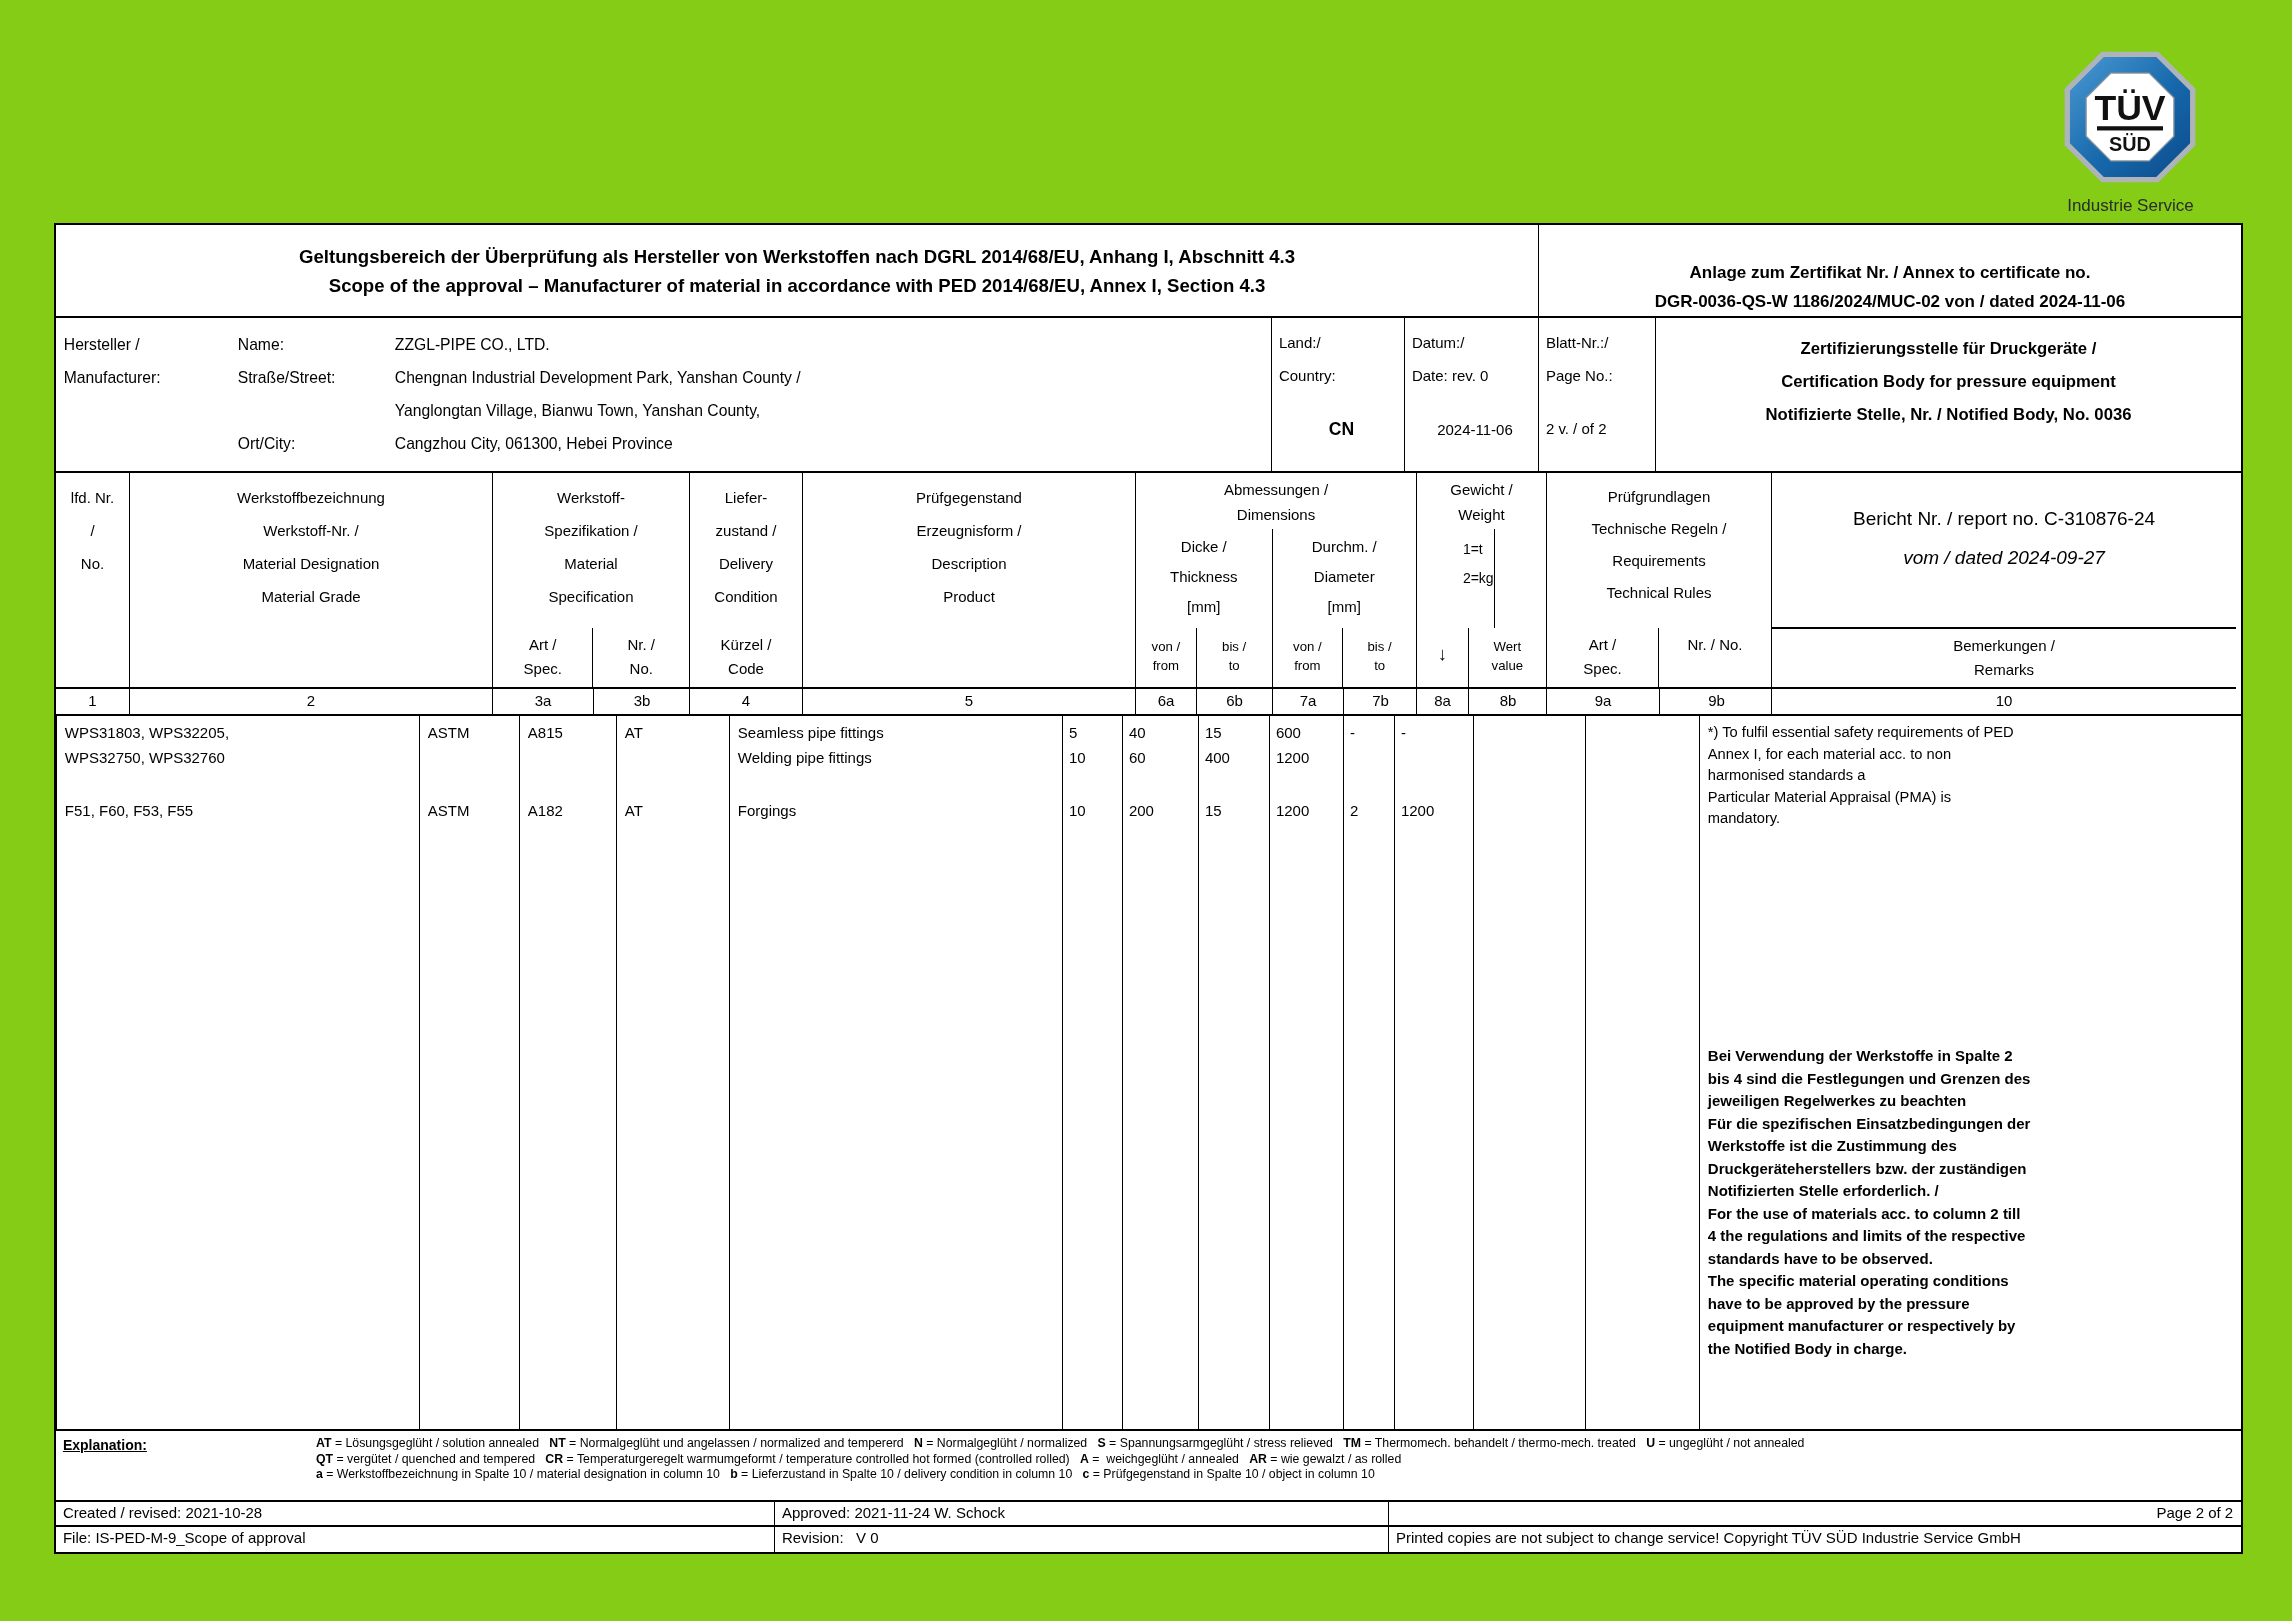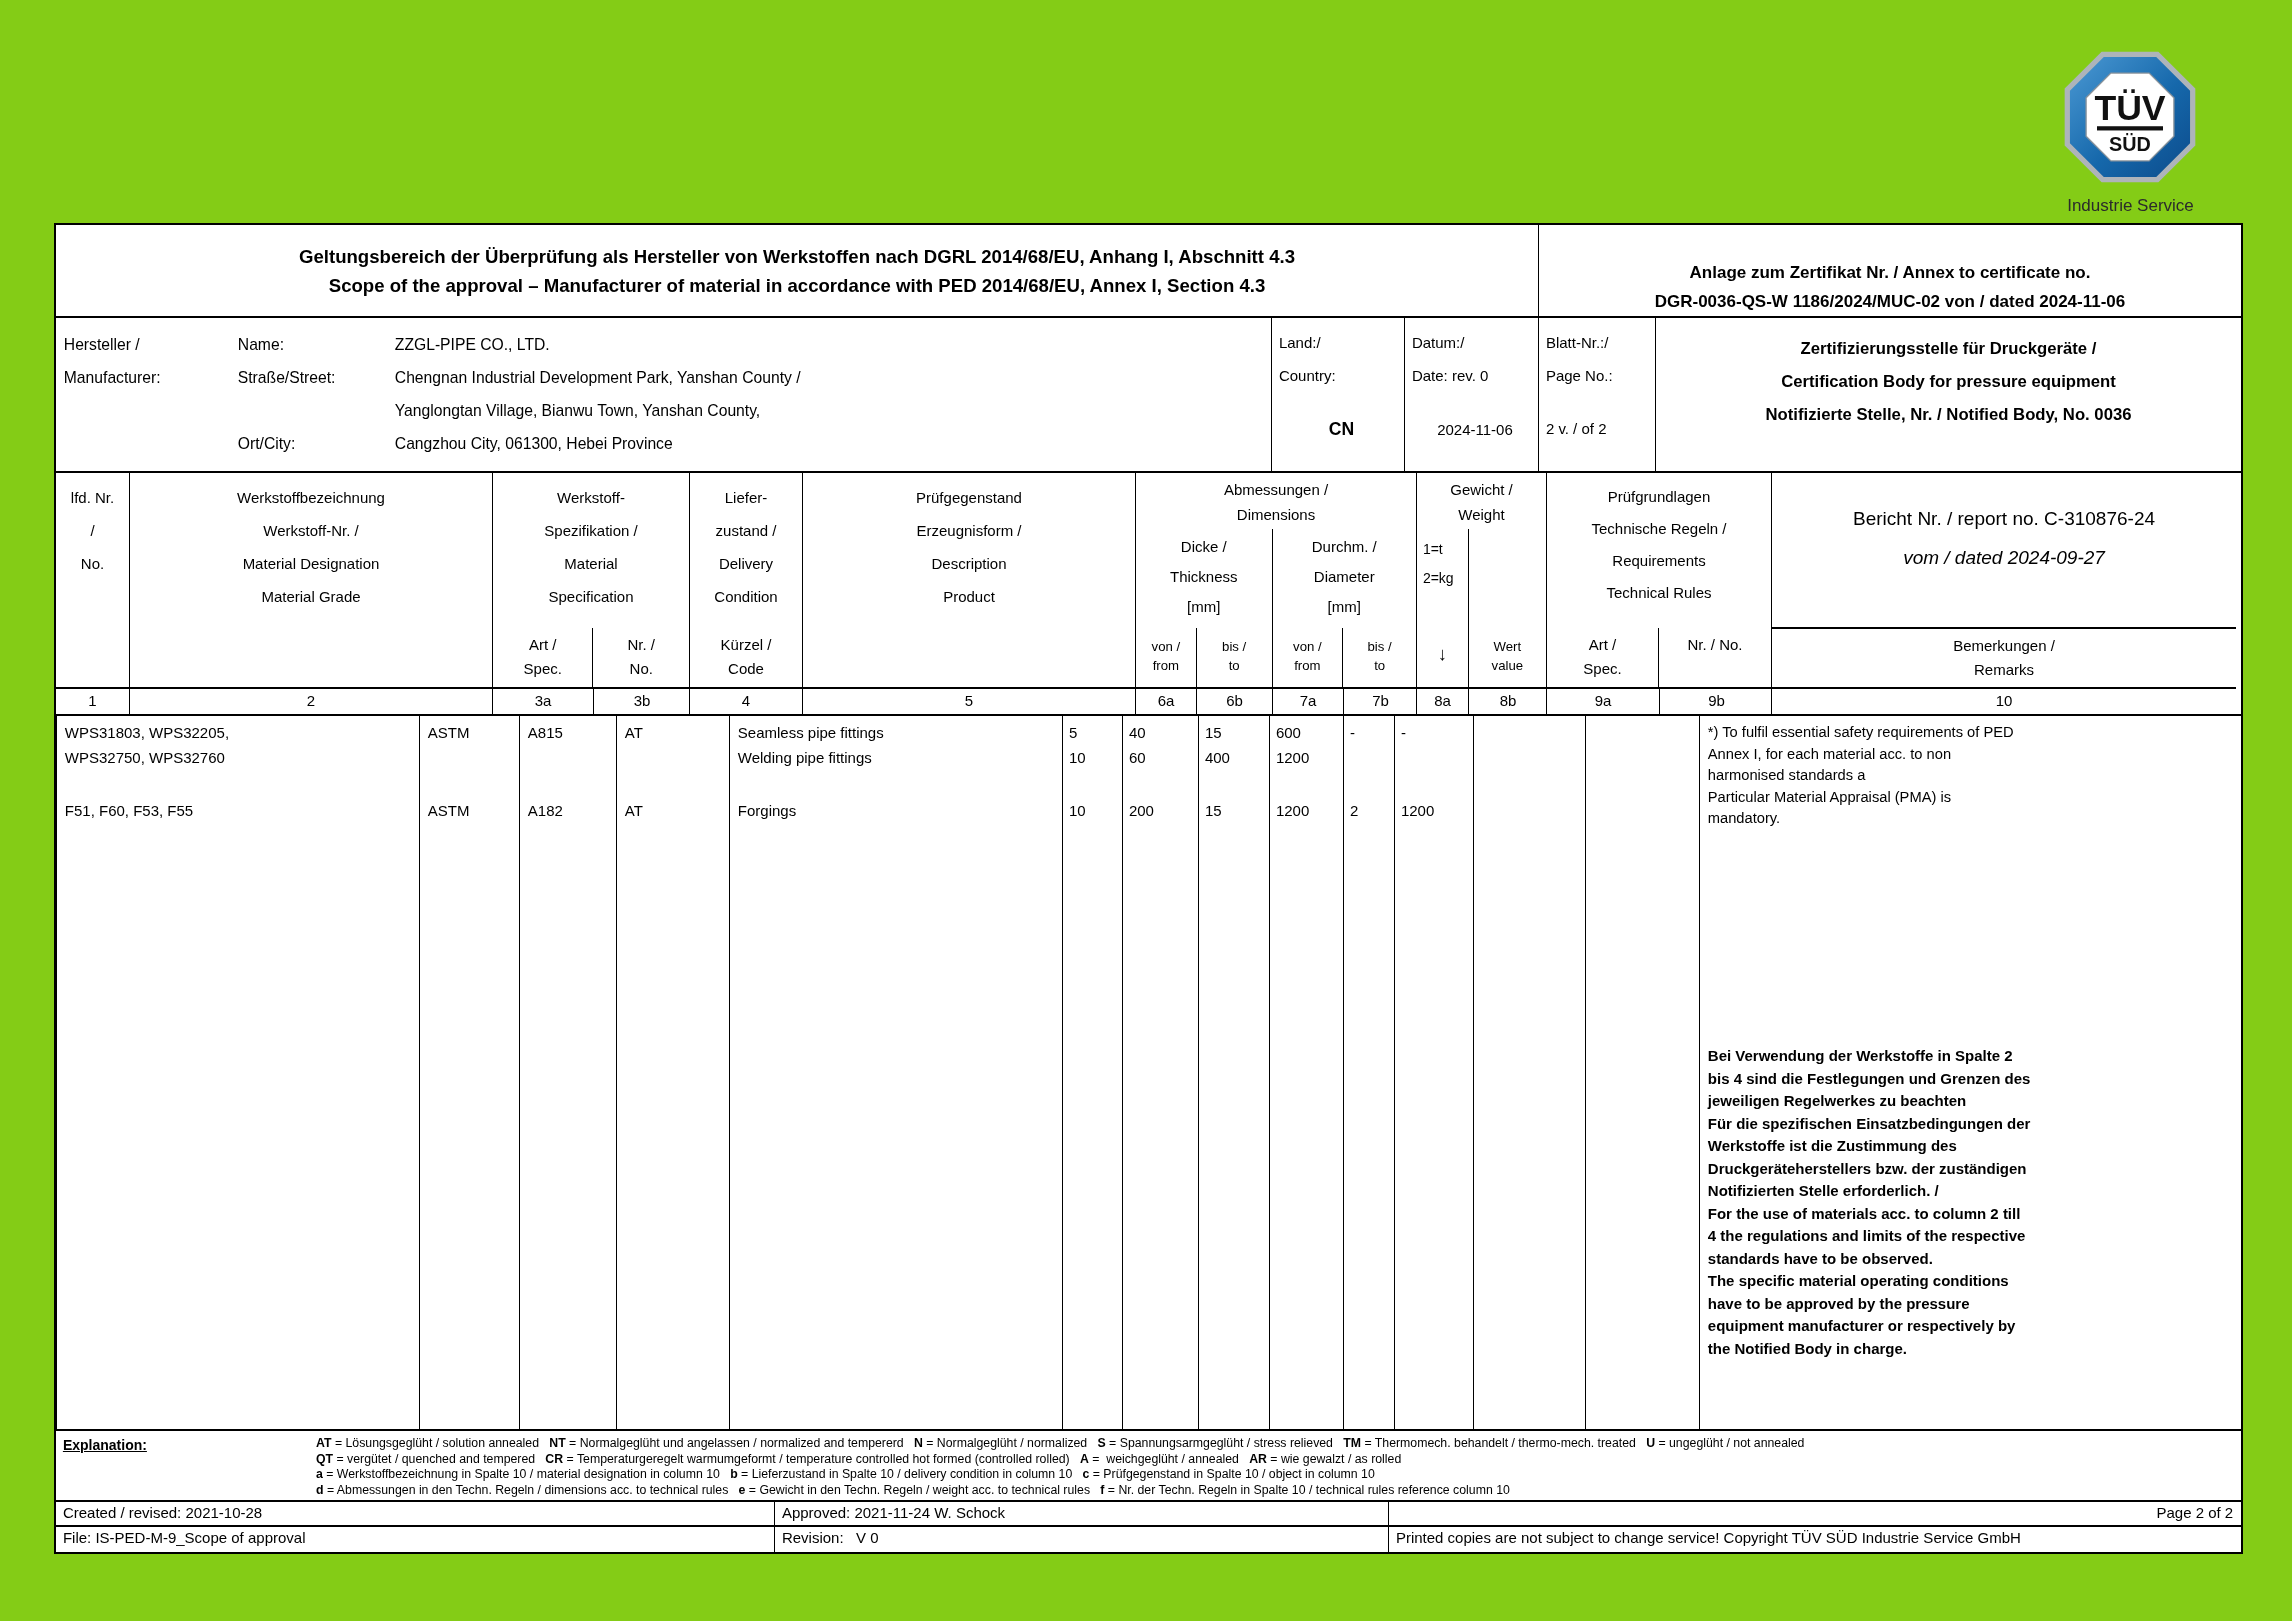--- a/index.html
+++ b/index.html
@@ -33,21 +33,21 @@
   .hstack{white-space:pre-line;text-align:center;font-size:15px;line-height:33px;padding-top:7.8px;}
   .h220{height:216px;}
   .h160{height:157px;}
   .gh2{height:57px;white-space:pre-line;text-align:center;font-size:15px;line-height:25.5px;padding-top:3.9px;}
   .mid102{height:100px;display:flex;}
   .midcell{white-space:pre-line;text-align:center;font-size:15px;line-height:30px;padding-top:2.9px;}
   .sub60{height:59px;display:flex;}
   .subcell{white-space:pre-line;text-align:center;font-size:15px;line-height:23.5px;padding-top:4.9px;}
   .subsmall{white-space:pre-line;text-align:center;font-size:13.2px;line-height:18.6px;padding-top:9.8px;}
   .arrowcell{text-align:center;font-size:18.6px;line-height:51px;}
-  .unitcell{font-size:14px;line-height:29px;padding:5.9px 0 0 5.9px;white-space:pre-line;overflow:visible;}
+  .unitcell{font-size:14px;line-height:29px;padding:5.9px 0 0 5.9px;white-space:pre-line;overflow:visible;margin-left:40px;}
   .nrow{height:27.4px;border-top:2px solid #000;display:flex;}
   .ncell{text-align:center;font-size:15px;line-height:24.5px;flex:1;}
   .report-cell{height:157px;border-bottom:2.9px solid #000;text-align:center;font-size:19px;font-weight:normal;
                line-height:39px;padding-top:25.5px;}
   .report-it{font-style:italic;}
   .bem-cell{height:59px;text-align:center;font-size:15px;line-height:23.5px;padding-top:5.9px;white-space:pre-line;}
   
   .data-band{height:713px;}
   .dcol{position:relative;}
   .v{position:absolute;font-size:15px;white-space:nowrap;left:7.8px;}
@@ -350,21 +350,20 @@
 the Notified Body in charge.</div>
       </div>
     </div>
 
     <div class="band exp-band bt3">
       <div class="exp-label">Explanation:</div>
       <div class="exp-text">
         <div class="exp-line"><b>AT</b> = Lösungsgeglüht / solution annealed   <b>NT</b> = Normalgeglüht und angelassen / normalized and tempererd   <b>N</b> = Normalgeglüht / normalized   <b>S</b> = Spannungsarmgeglüht / stress relieved   <b>TM</b> = Thermomech. behandelt / thermo-mech. treated   <b>U</b> = ungeglüht / not annealed</div>
         <div class="exp-line"><b>QT</b> = vergütet / quenched and tempered   <b>CR</b> = Temperaturgeregelt warmumgeformt / temperature controlled hot formed (controlled rolled)   <b>A</b> =  weichgeglüht / annealed   <b>AR</b> = wie gewalzt / as rolled</div>
         <div class="exp-line"><b>a</b> = Werkstoffbezeichnung in Spalte 10 / material designation in column 10   <b>b</b> = Lieferzustand in Spalte 10 / delivery condition in column 10   <b>c</b> = Prüfgegenstand in Spalte 10 / object in column 10</div>
-        <div class="exp-line"><b>d</b> = Abmessungen in den Techn. Regeln / dimensions acc. to technical rules   <b>e</b> = Gewicht in den Techn. Regeln / weight acc. to technical rules   <b>f</b> = Nr. der Techn. Regeln in Spalte 10 / technical rules reference column 10</div>
       </div>
     </div>
 
     <div class="band fA bt3">
       <div class="fcell f-left">Created / revised: 2021-10-28</div>
       <div class="fcell f-mid bl">Approved: 2021-11-24 W. Schock</div>
       <div class="fcell f-right f-pg bl">Page 2 of 2</div>
     </div>
     <div class="band fB bt3">
       <div class="fcell f-left">File: IS-PED-M-9_Scope of approval</div>

